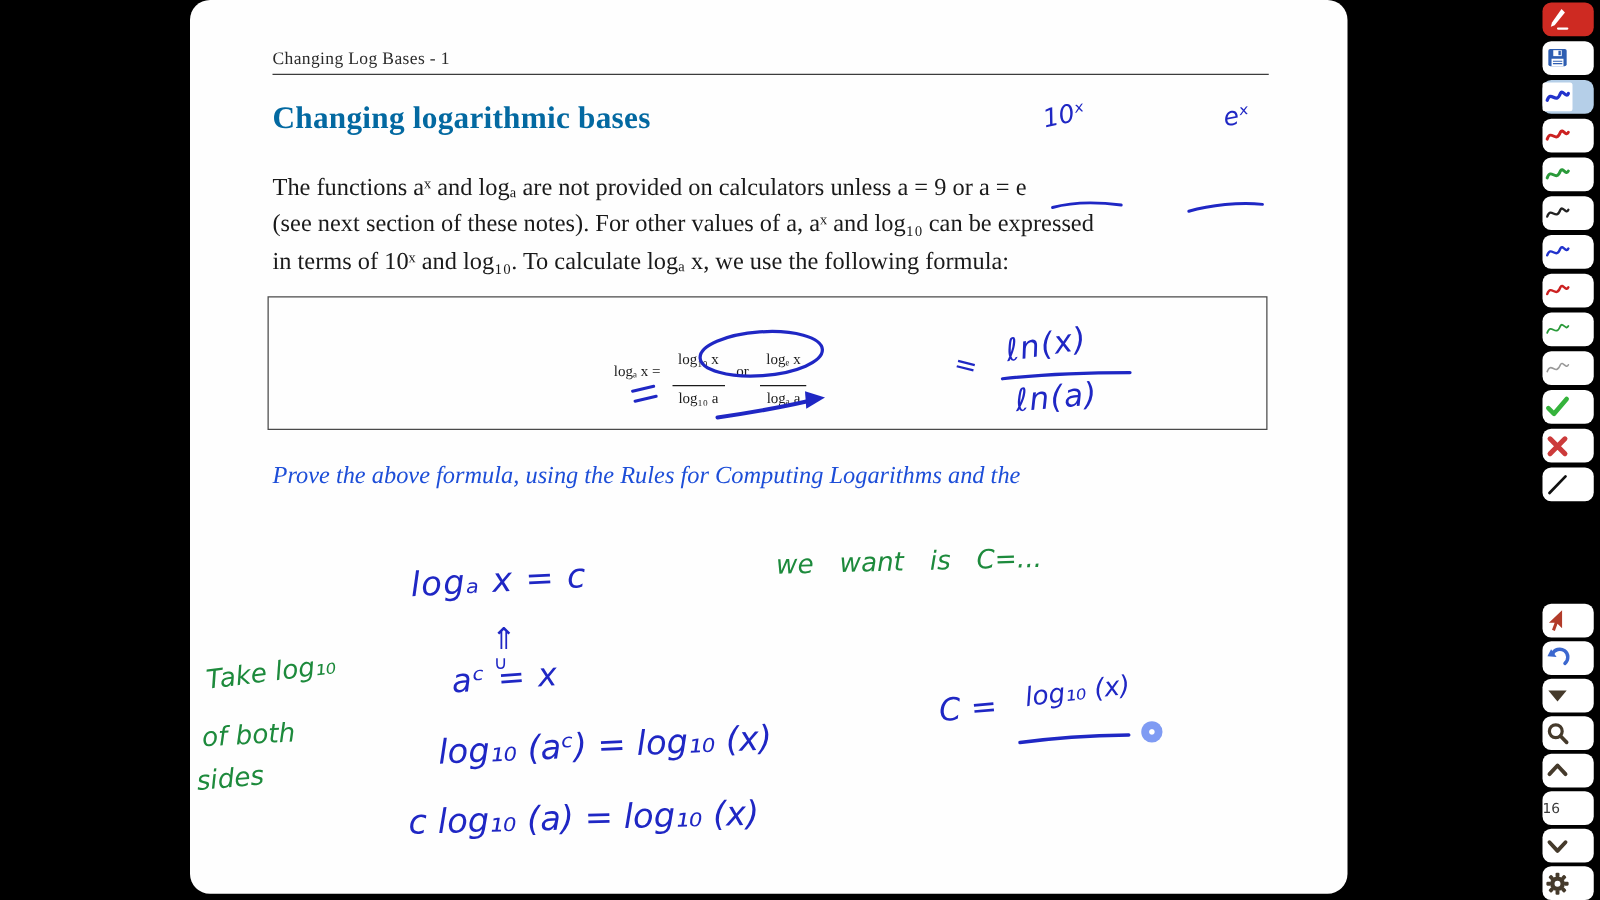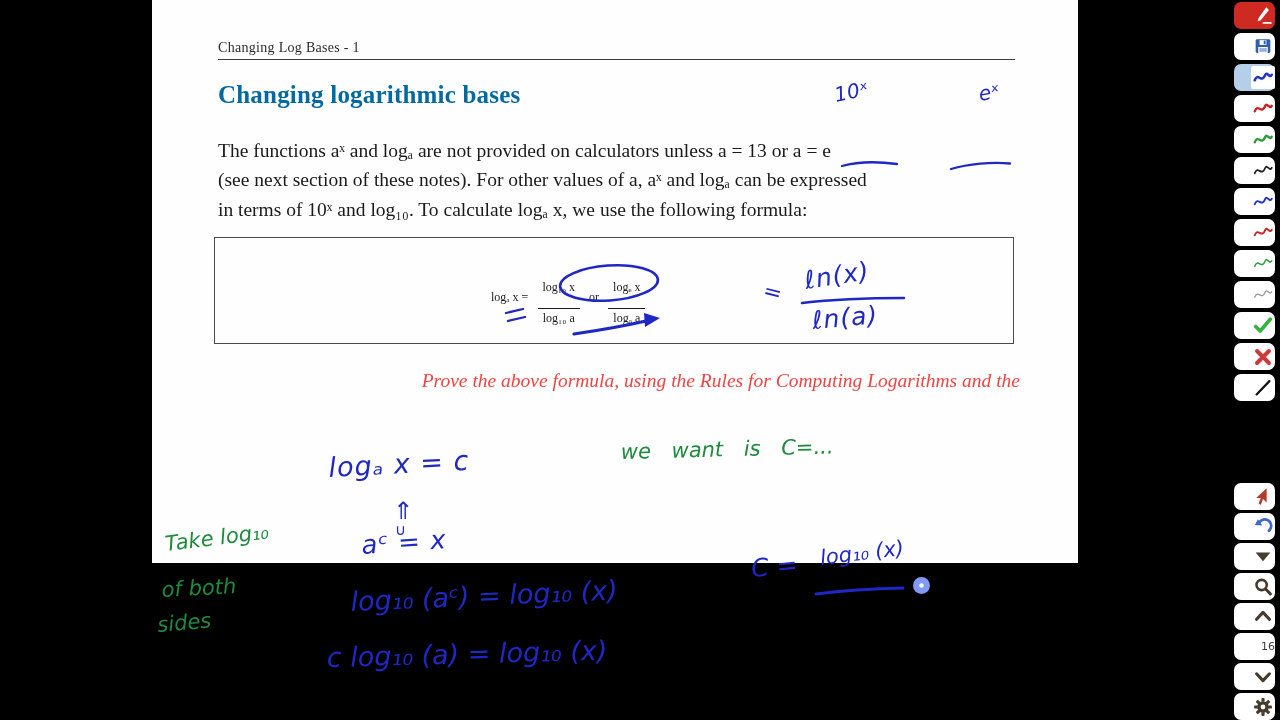--- a/index.html
+++ b/index.html
@@ -1,76 +1,76 @@
 <!DOCTYPE html>
 <html><head>
 <meta charset="utf-8">
 <style>
   * { margin:0; padding:0; box-sizing:border-box; }
   html,body { width:1280px; height:720px; }
   body { background:#000; position:relative; overflow:hidden;
          font-family:"Liberation Serif","DejaVu Serif",serif; }
 
   
-  .page { position:absolute; left:152px; top:0; width:926px; height:563px;
-          background:#fefefe; }
+  .page { position:absolute; left:152px; top:0; width:926px; height:715px;
+          background:#fefefe;border-radius:16px; }
   .hdr  { position:absolute; left:66px; top:40px; font-size:14px; color:#2a2a2a;
           letter-spacing:.3px; }
   .rule { position:absolute; left:66px; top:59px; width:797px; height:1px;
           background:#3c3c3c; }
   .title{ position:absolute; left:66px; top:81px; font-size:25px; font-weight:bold;
           color:#0369a1; letter-spacing:.2px; }
   .para { position:absolute; left:66px; top:136px; width:802px; font-size:19.5px;
           line-height:29.3px; color:#1a1a1a; }
   .box  { position:absolute; left:62px; top:237px; width:800px; height:107px;
           border:1.5px solid #4a4a4a; }
   .boxh { position:absolute; left:6px; top:2px; font-size:20px; font-weight:bold;
           color:#101010; }
   .formula { position:absolute; left:276px; top:30px; display:flex;
              align-items:center; gap:9px; font-size:12px; color:#1a1a1a; }
   .frac { display:inline-flex; flex-direction:column; align-items:center; }
   .frac .num { padding:12px 5px 2px; }
   .frac .den { padding:2px 5px 0; border-top:1.4px solid #1a1a1a;margin-top:11px; }
   .prove{ position:absolute; left:66px; top:366px; width:802px; font-size:19.5px;
-          font-style:italic; line-height:29.3px; color:#ef4444;text-align:right; }
+          font-style:italic; line-height:29.3px; color:#1d4ed8; }
 
   
   .ink { position:absolute; left:0; top:0; pointer-events:none; }
   .ink text { font-family:"DejaVu Sans",sans-serif; font-style:italic; }
   .ink text.b { fill:#1f27c4; }
   .ink text.g { fill:#1d8a3c; }
   .ink path.b, .ink ellipse.b { stroke:#1f27c4; fill:none;
           stroke-linecap:round; stroke-linejoin:round; }
   .ink polygon.b { fill:#1f27c4; }
 
   .pen-dot { position:absolute; left:913px; top:577px; width:17px; height:17px;
              border-radius:50%;
              background:radial-gradient(circle at 50% 50%, #ffffff 0 1.8px, #7f9bf3 2.6px 100%); }
 
   
   .tb { position:absolute; left:1234px; width:41px; height:27px; background:#fff;
-        border-radius:7px; display:flex; align-items:center; justify-content:flex-end; }
+        border-radius:7px; display:flex; align-items:center; justify-content:flex-start; }
   .tb.red { background:#ce2a22; }
   .tb.sel { background:#b5cfe8; }
   .tb.sel .well { background:#fff; width:24px; height:23px; border-radius:2px;
         display:flex; align-items:center; justify-content:center; }
   .tb svg { display:block; }
   .pagenum { font-family:"DejaVu Sans",sans-serif; font-size:11px; color:#3a3a3a; }
 </style>
 </head>
 <body>
 
 <div class="page">
   <div class="hdr">Changing Log Bases - 1</div>
   <div class="rule"></div>
   <div class="title">Changing logarithmic bases</div>
 
   <div class="para">
-    <div>The functions aˣ and logₐ are not provided on calculators unless a = 13 or a = e</div>
-    <div>(see next section of these notes). For other values of a, aˣ and logₐ can be expressed</div>
+    <div>The functions aˣ and logₐ are not provided on calculators unless a = 9 or a = e</div>
+    <div>(see next section of these notes). For other values of a, aˣ and log₁₀ can be expressed</div>
     <div>in terms of 10ˣ and log₁₀. To calculate logₐ x, we use the following formula:</div>
   </div>
 
   <div class="box">
     <div class="formula">
       <span>logₐ x =</span>
       <span class="frac">
         <span class="num">log₁₀ x</span>
         <span class="den">log₁₀ a</span>
       </span>

